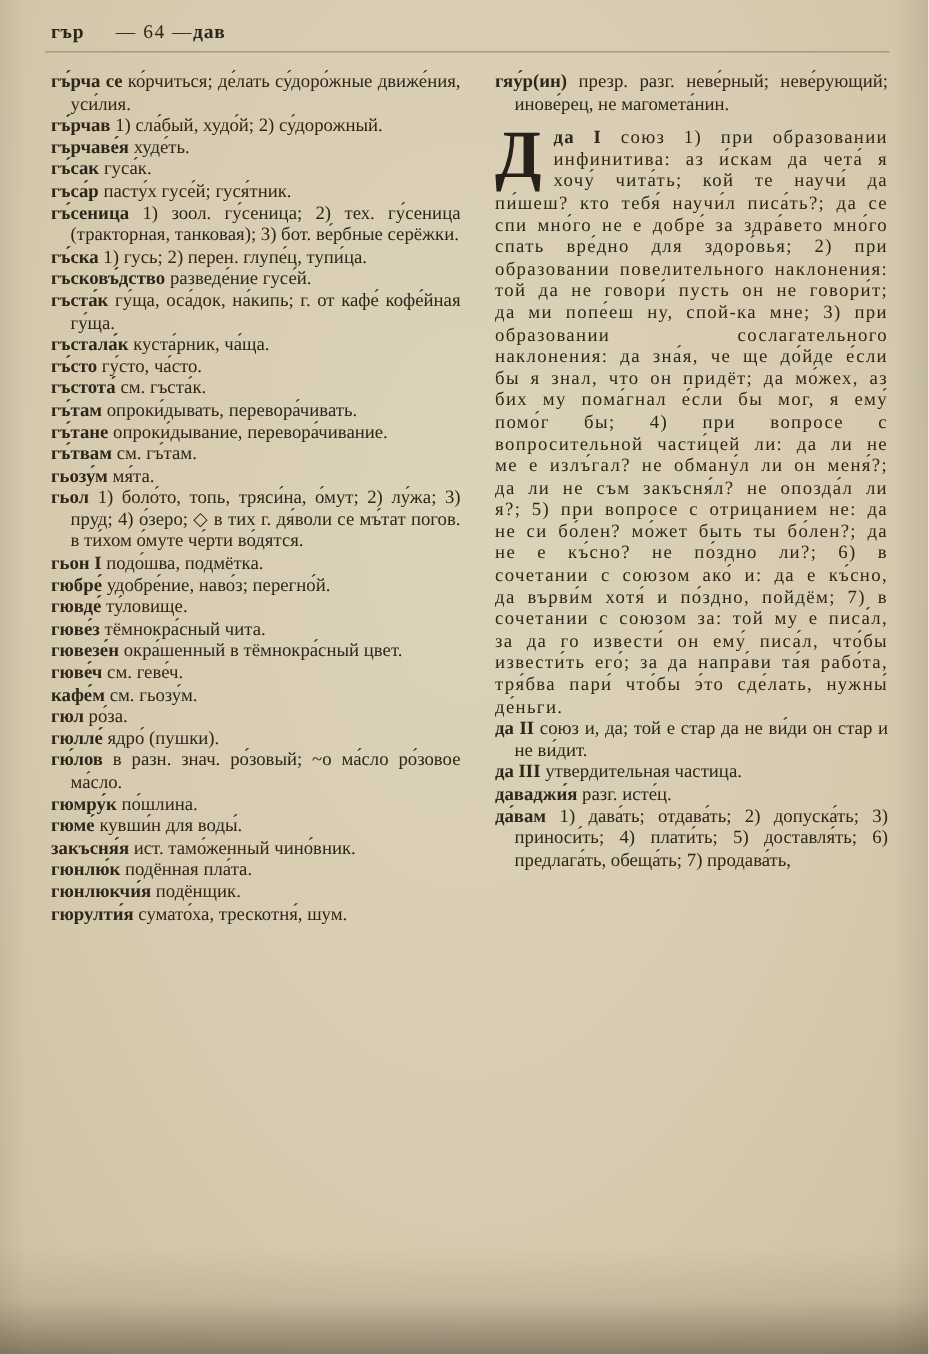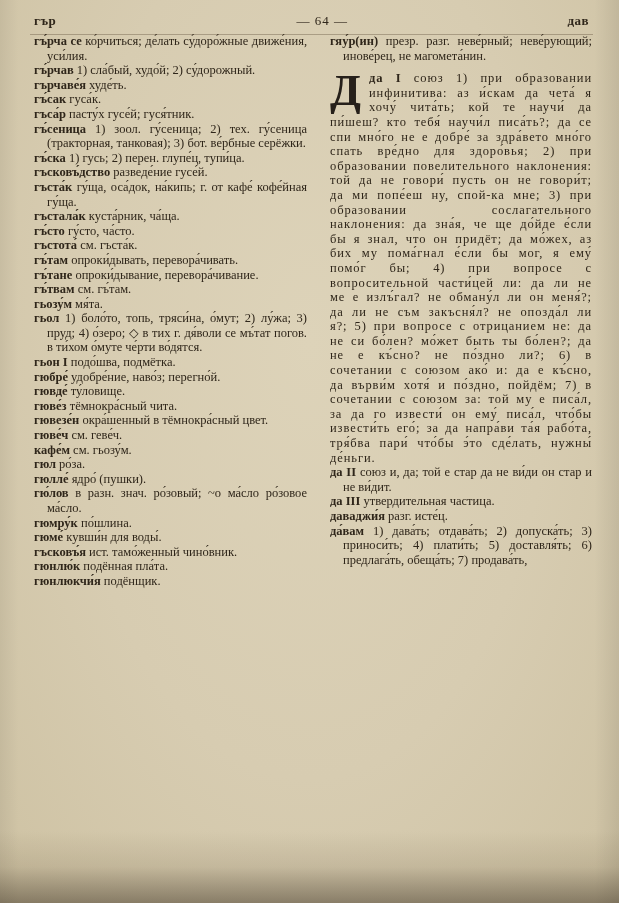--- a/index.html
+++ b/index.html
@@ -13,36 +13,36 @@
     box-sizing: border-box;
     overflow: hidden;
     color: #2f261a;
     background:
       linear-gradient(to bottom, rgba(0,0,0,0) 92%, rgba(96,80,56,0.14) 96%, rgba(62,51,36,0.50) 100%),
       linear-gradient(to right, rgba(0,0,0,0.06), rgba(0,0,0,0) 3%, rgba(0,0,0,0) 96%, rgba(0,0,0,0.08) 100%),
       radial-gradient(ellipse at 50% 38%, #ddd3b9 0%, #d7ccb1 55%, #cec2a3 100%);
   }
   .header {
     display: flex;
-    justify-content: space-between;
+    justify-content: flex-start;
     align-items: baseline;
     padding: 13px 30px 3px 34px;
     margin: 0 0 2px 0;
   }
   .header .rule {
     position: absolute;
     left: 30px; right: 26px; top: 34px;
     border-top: 1px solid rgba(82,67,45,0.35);
   }
   .guide { font-weight: bold; font-size: 13px; letter-spacing: 0.5px; }
   .pageno { font-size: 13px; letter-spacing: 1px; margin-left: 21px; }
   .columns {
     display: flex;
     gap: 23px;
-    padding: 0 26px 0 34px;
+    padding: 13px 26px 0 34px;
   }
   .col { font-size: 12.5px; line-height: 14.6px; text-align: justify; }
   .col-left  { width: 273px; }
   .col-right { width: 262px; }
   .entry {
     margin: 0;
     text-indent: -13px;
     padding-left: 13px;
   }
   .head { font-weight: bold; }
@@ -131,26 +131,27 @@
         <p class="entry"><span class="head">гюл</span> <span class="body">ро́за.</span></p>
 
         <p class="entry"><span class="head">гюлле́</span> <span class="body">ядро́ (пушки).</span></p>
 
         <p class="entry"><span class="head">гю́лов</span> <span class="body">в разн. знач. ро́зовый; ~о ма́сло ро́зовое ма́сло.</span></p>
 
         <p class="entry"><span class="head">гюмру́к</span> <span class="body">по́шлина.</span></p>
 
         <p class="entry"><span class="head">гюме́</span> <span class="body">кувши́н для воды́.</span></p>
 
-        <p class="entry"><span class="head">гъсковъ́я</span> <span class="body">ист. тамо́женный чино́вник.</span></p>
+        <p class="entry"><span class="head">закъсня́я</span> <span class="body">ист. тамо́женный чино́вник.</span></p>
 
         <p class="entry"><span class="head">гюнлю́к</span> <span class="body">подённая пла́та.</span></p>
 
         <p class="entry"><span class="head">гюнлюкчи́я</span> <span class="body">подёнщик.</span></p>
 
+        <p class="entry"><span class="head">гюрулти́я</span> <span class="body">сумато́ха, трескотня́, шум.</span></p>
       </div>
     <div class="col col-right">
 
         <p class="entry"><span class="head">гяу́р(ин)</span> <span class="body">презр. разг. неве́рный; неве́рующий; инове́рец, не магомета́нин.</span></p>
 
         <p class="entry with-drop"><span class="dropcap">Д</span><span class="head">да I</span> <span class="body">союз 1) при образовании инфинитива: аз и́скам да чета́ я хочу́ чита́ть; кой те научи́ да пи́шеш? кто тебя́ научи́л писа́ть?; да се спи мно́го не е добре́ за здра́вето мно́го спать вре́дно для здоро́вья; 2) при образовании повелительного наклонения: той да не говори́ пусть он не говори́т; да ми попе́еш ну, спой-ка мне; 3) при образовании сослагательного наклонения: да зна́я, че ще до́йде е́сли бы я знал, что он придёт; да мо́жех, аз бих му пома́гнал е́сли бы мог, я ему́ помо́г бы; 4) при вопросе с вопросительной части́цей ли: да ли не ме е излъ́гал? не обману́л ли он меня́?; да ли не съм закъсня́л? не опозда́л ли я?; 5) при вопросе с отрицанием не: да не си бо́лен? мо́жет быть ты бо́лен?; да не е къ́сно? не по́здно ли?; 6) в сочетании с союзом ако́ и: да е къ́сно, да върви́м хотя́ и по́здно, пойдём; 7) в сочетании с союзом за: той му е писа́л, за да го извести́ он ему́ писа́л, что́бы извести́ть его́; за да напра́ви та́я рабо́та, тря́бва пари́ что́бы э́то сде́лать, нужны́ де́ньги.</span></p>
 
         <p class="entry"><span class="head">да II</span> <span class="body">союз и, да; той е стар да не ви́ди он стар и не ви́дит.</span></p>
 
         <p class="entry"><span class="head">да III</span> <span class="body">утвердительная частица.</span></p>

